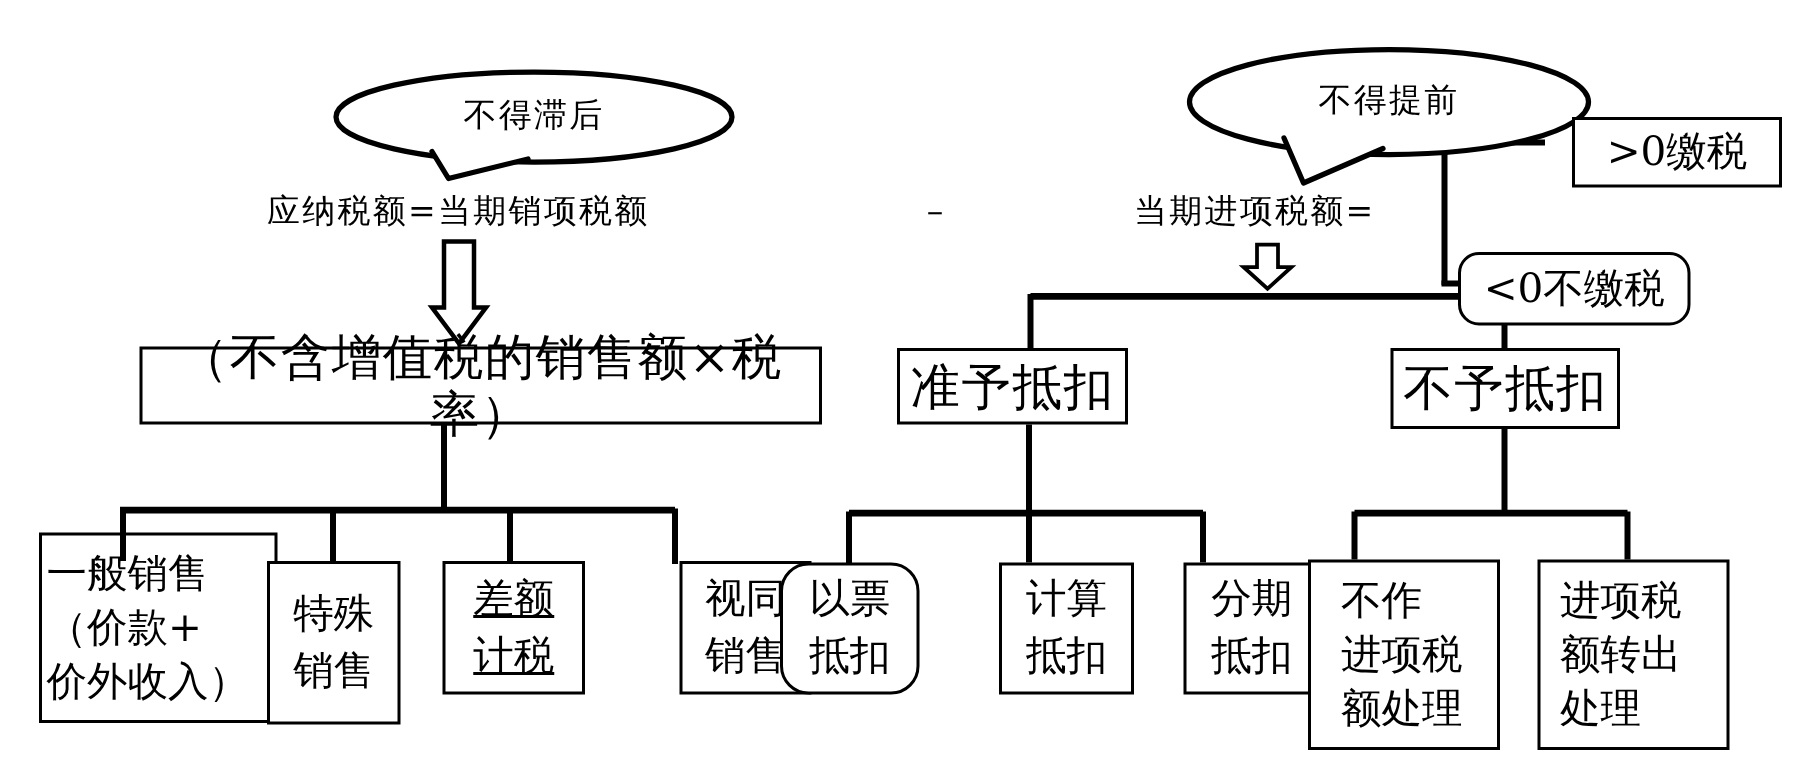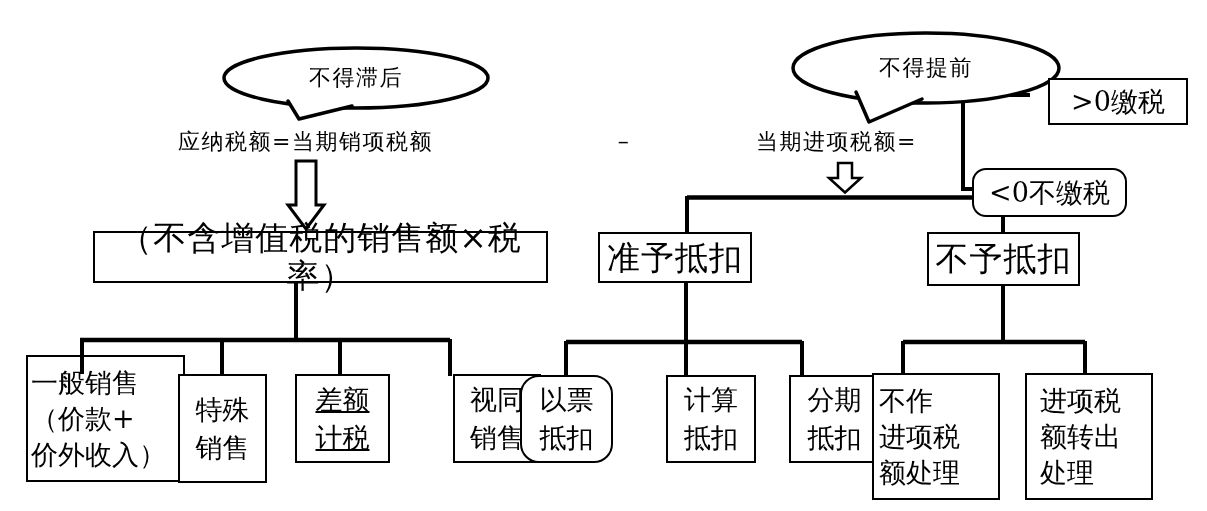--- a/index.html
+++ b/index.html
@@ -123,21 +123,21 @@
   <div class="node" style="left:405px;top:374px;width:88px;height:89px;margin-left:48px;">视同
 销售</div>
 
   <div class="node" style="left:520px;top:375px;width:93px;height:88px;border-radius:19px;">以票
 抵扣</div>
   <div class="node" style="left:666px;top:375px;width:90px;height:88px;">计算
 抵扣</div>
   <div class="node" style="left:757px;top:375px;width:91px;height:88px;margin-left:32px;">分期
 抵扣</div>
 
-  <div class="node left-align" style="left:872px;top:373px;width:128px;height:127px;padding-left:5px;">不作
+  <div class="node left-align" style="left:872px;top:373px;width:128px;height:127px;padding-left:20px;">不作
 进项税
 额处理</div>
   <div class="node left-align" style="left:1025px;top:373px;width:128px;height:127px;padding-left:13px;">进项税
 额转出
 处理</div>
 
   <svg class="layer front" viewBox="0 0 1207 511">
     <path d="M82 339 V374" stroke="#000" stroke-width="4" fill="none"></path>
   </svg>
 

